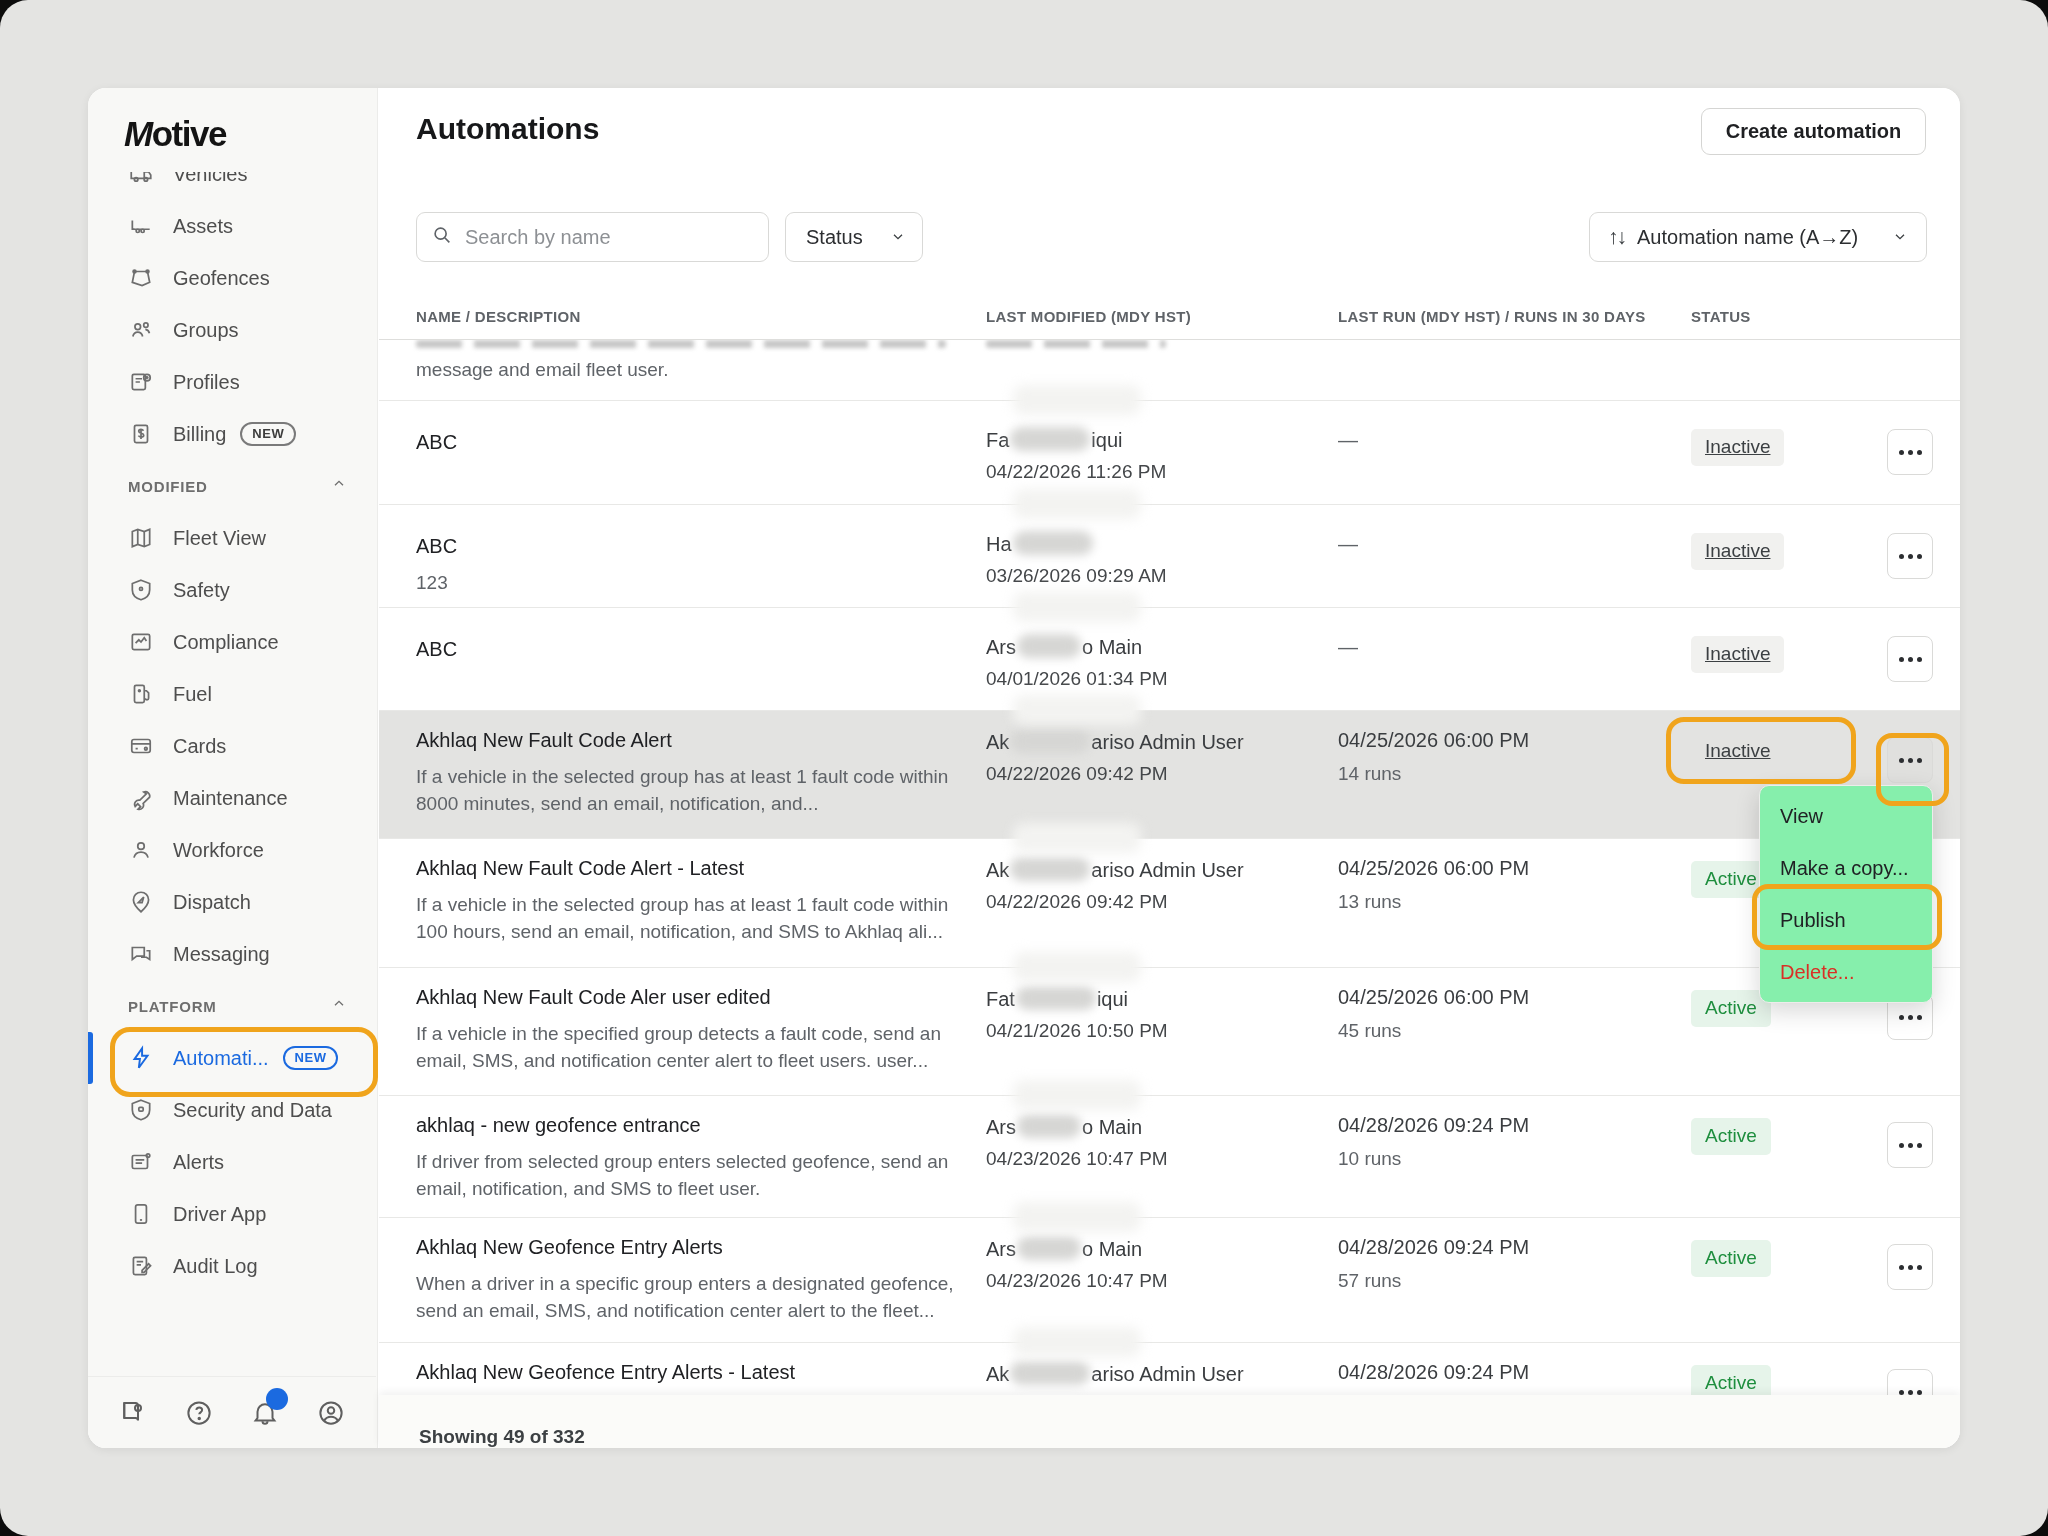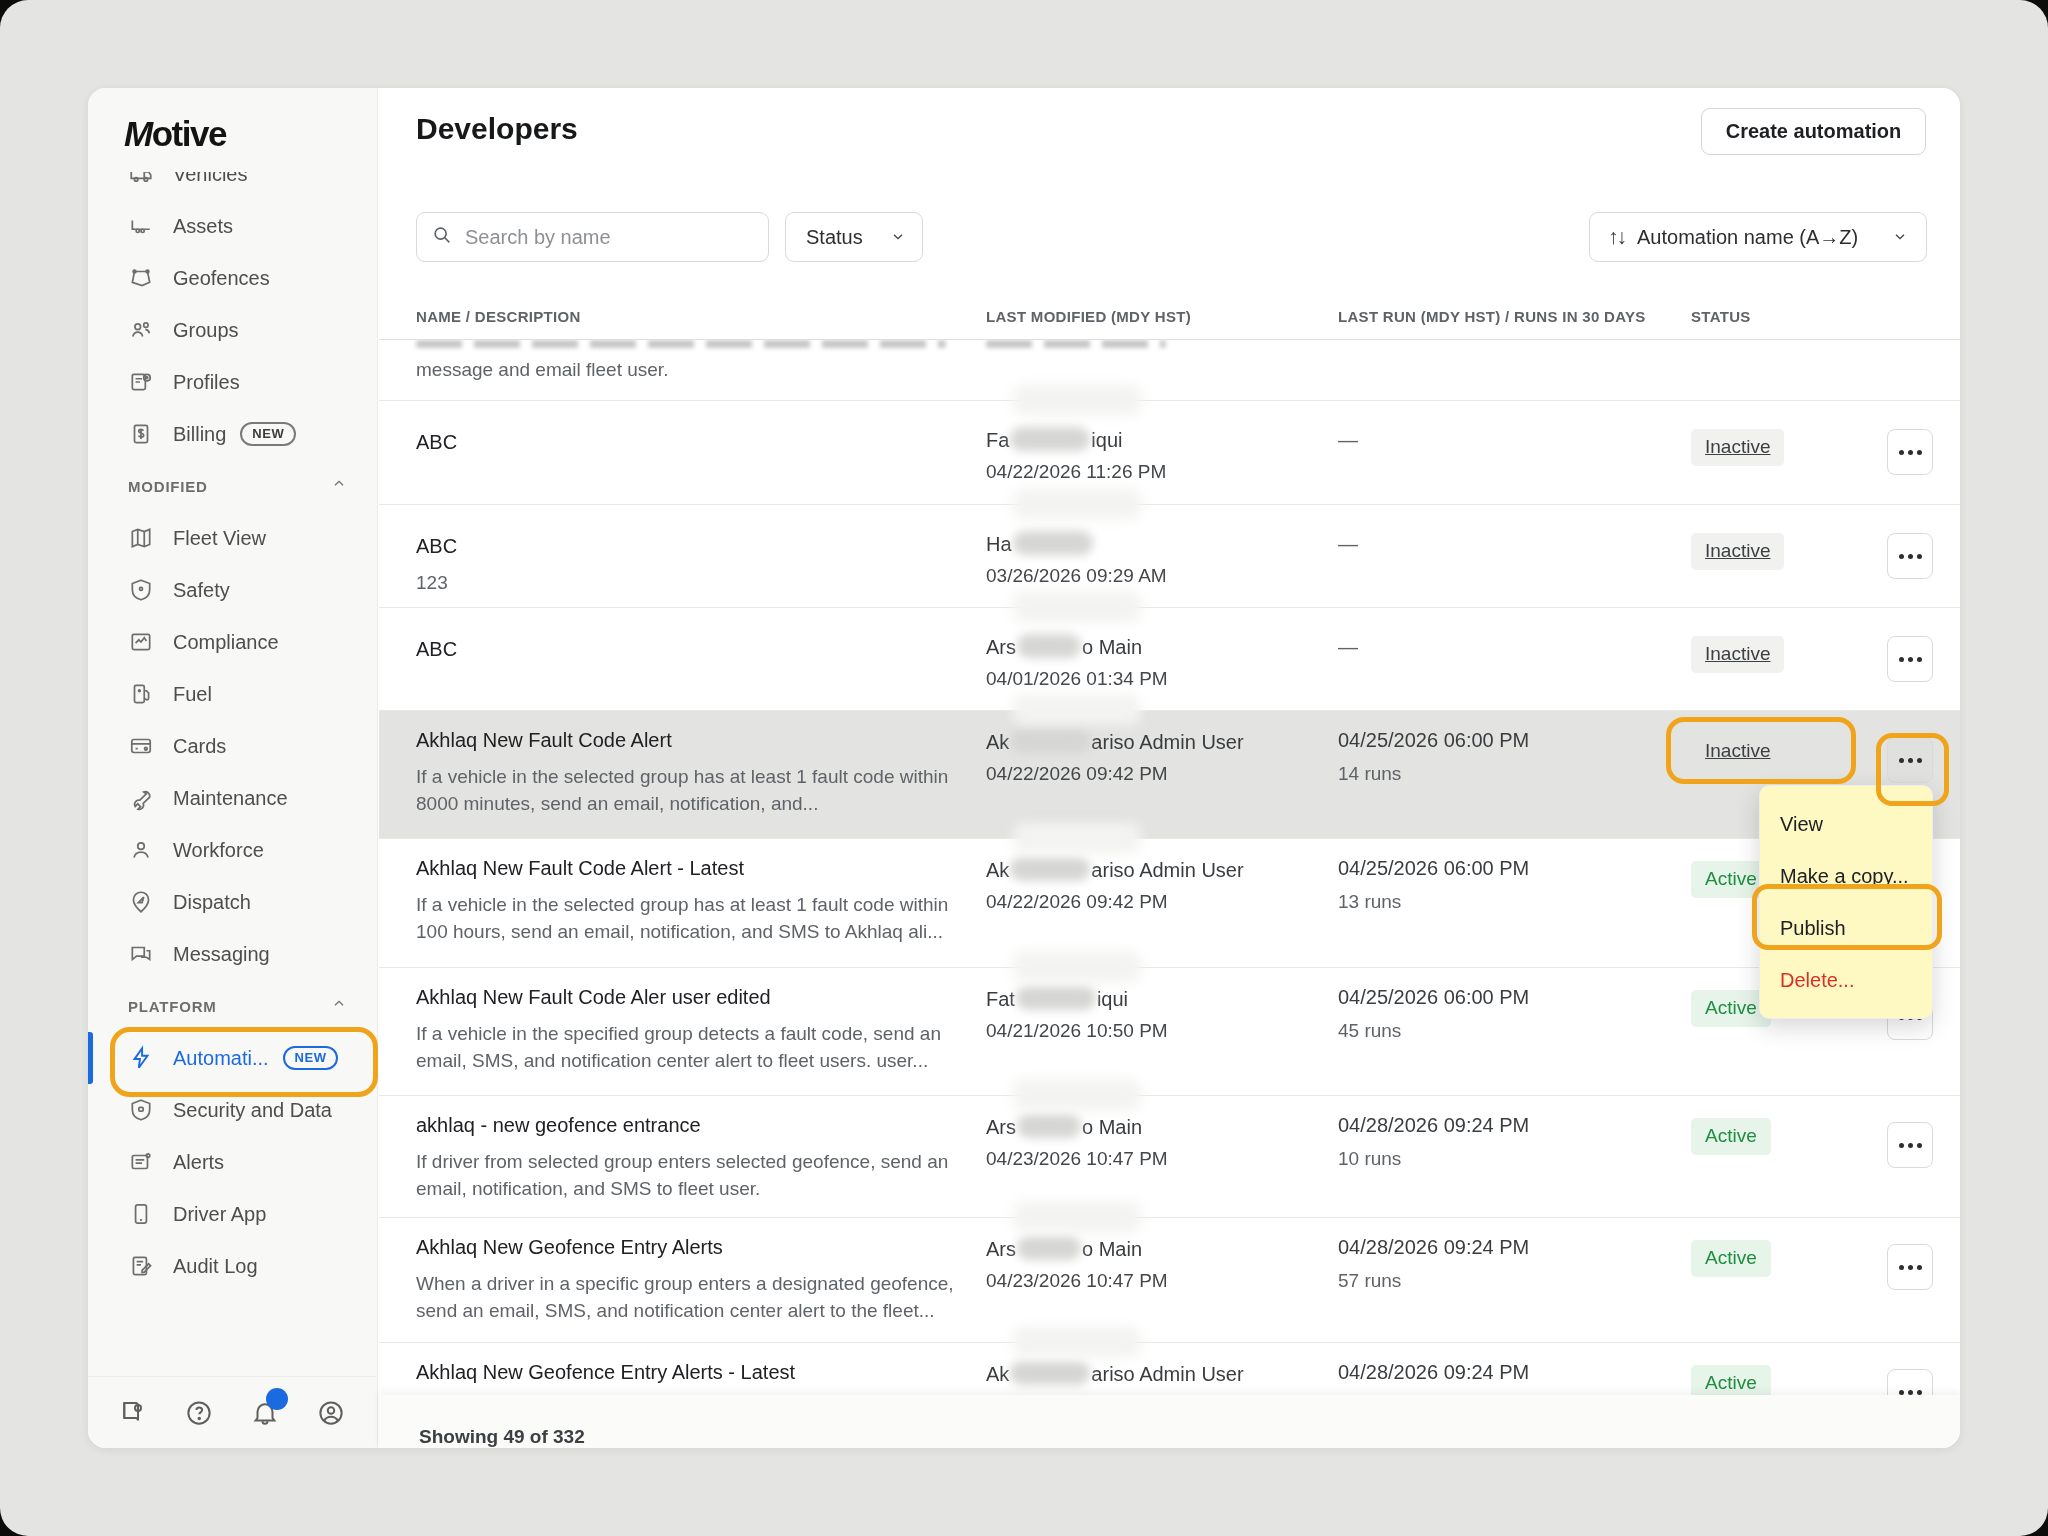--- a/index.html
+++ b/index.html
@@ -71,21 +71,21 @@
   .blur-chip { display:inline-block; width:80px; height:24px; border-radius:12px; background:#d6d6d4; filter:blur(5px); vertical-align:-4px; margin:0 1px; }
   .blur-chip.sm { width:64px; }
   .smudge { position:absolute; left:634px; width:128px; height:30px; background:#f3f3f1; border-radius:10px; filter:blur(6px); z-index:5; }
   .clip-strip { position:absolute; height:8px; border-radius:3px; filter:blur(2px); opacity:.55;
     background:repeating-linear-gradient(90deg,#9a9a9a 0 46px, transparent 46px 58px); }
 
   .tfoot { position:absolute; left:0; right:0; bottom:0; height:53px; background:#fbfbf9; box-shadow:0 -3px 8px rgba(0,0,0,.06); display:flex; align-items:flex-end; padding:0 40px; z-index:20; }
   .showing { font-size:19px; font-weight:700; color:#3c4043; }
 
   
-  .ctx-menu { position:absolute; left:1380px; top:697px; width:174px; background:#fef9c3; border:1px solid #ededeb; border-radius:10px; box-shadow:0 8px 24px rgba(0,0,0,.16); padding:12px 0; z-index:30; }
+  .ctx-menu { position:absolute; left:1380px; top:697px; width:174px; background:#86efac; border:1px solid #ededeb; border-radius:10px; box-shadow:0 8px 24px rgba(0,0,0,.16); padding:4px 0; z-index:30; }
   .ctx-item { height:52px; display:flex; align-items:center; padding:0 20px; font-size:20px; color:#202124; cursor:pointer; }
   .ctx-item.danger { color:#d93025; }
 
   
   .anno { position:absolute; border:5px solid #f0a41c; border-radius:16px; z-index:40; pointer-events:none; }
 </style>
 </head>
 <body>
 
 <div class="page">
@@ -357,21 +357,21 @@
           <svg width="30" height="30" viewBox="0 0 24 24" fill="none" stroke-width="1.6">
               <circle cx="12" cy="12" r="8.5"></circle>
               <circle cx="12" cy="10" r="2.6"></circle>
               <path d="M6.5 18.2c1.2-2.2 3.1-3.2 5.5-3.2s4.3 1 5.5 3.2"></path>
             </svg>
         </span>
       </div>
     </div>
 
     <div class="main">
-      <div class="page-title">Developers</div>
+      <div class="page-title">Automations</div>
       <button class="create-btn">Create automation</button>
 
       <div class="search-box">
         <span>
           <svg width="22" height="22" viewBox="0 0 24 24" fill="none" stroke-width="1.8">
               <circle cx="10.5" cy="10.5" r="6"></circle>
               <path d="M15 15l5 5"></path>
             </svg>
         </span>
         <input class="search-input" placeholder="Search by name" style="">

